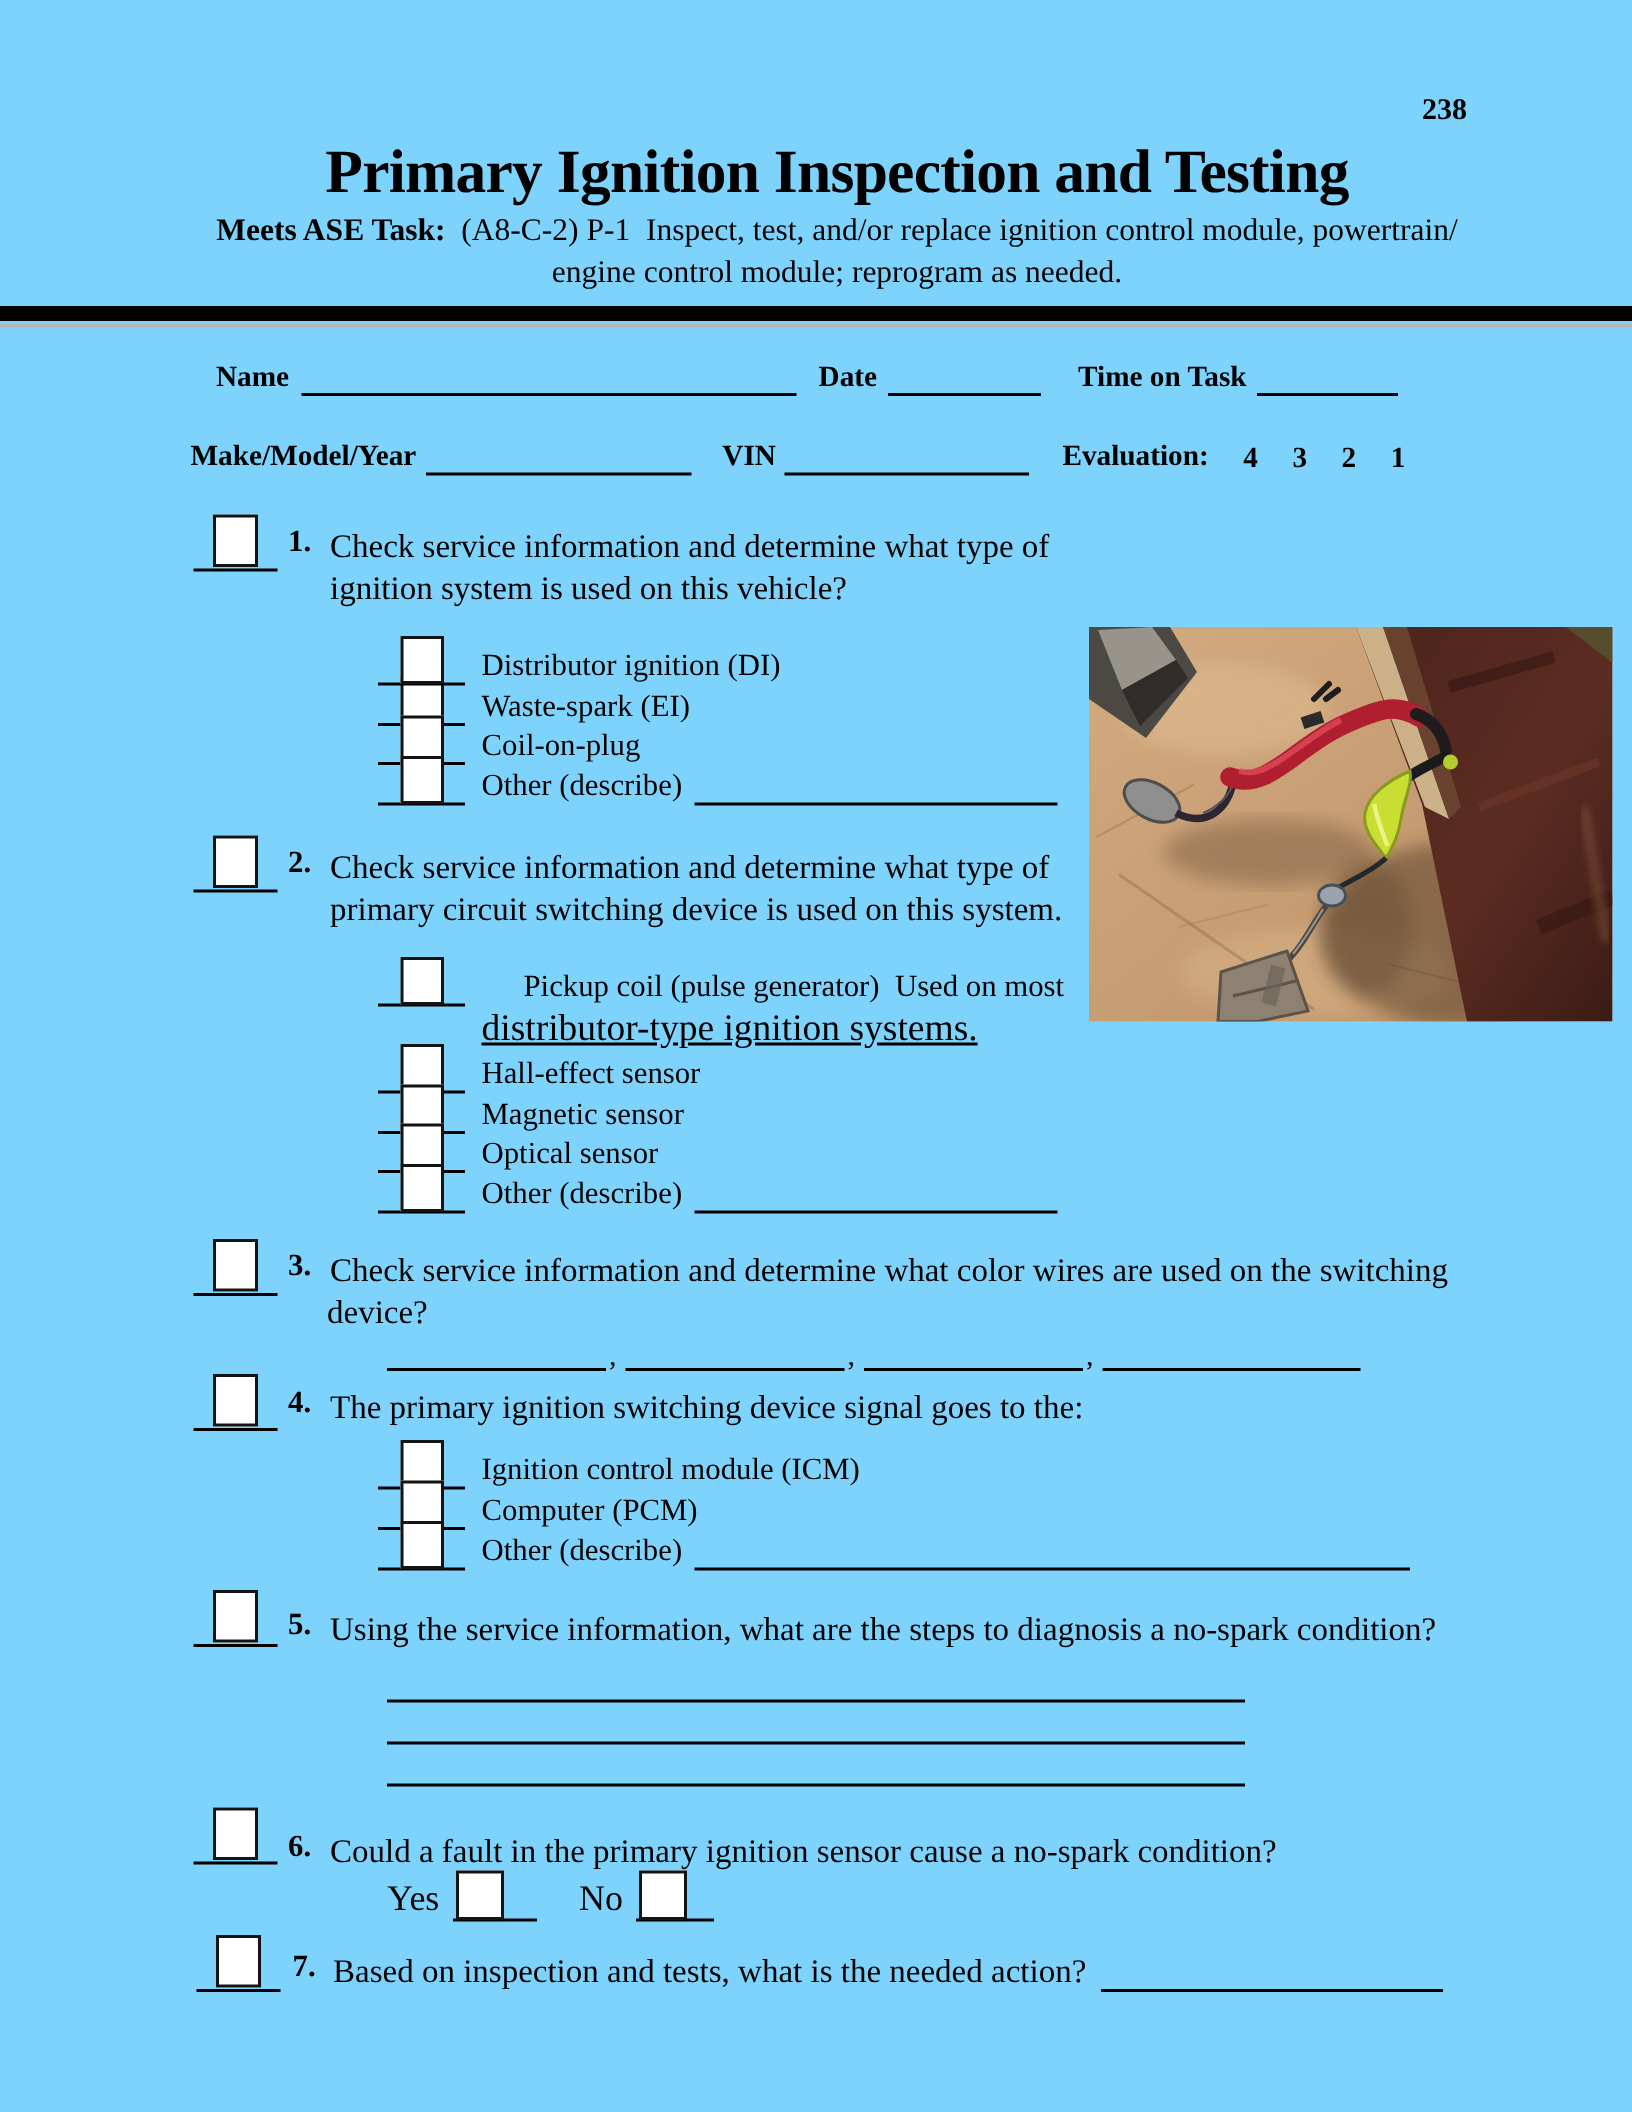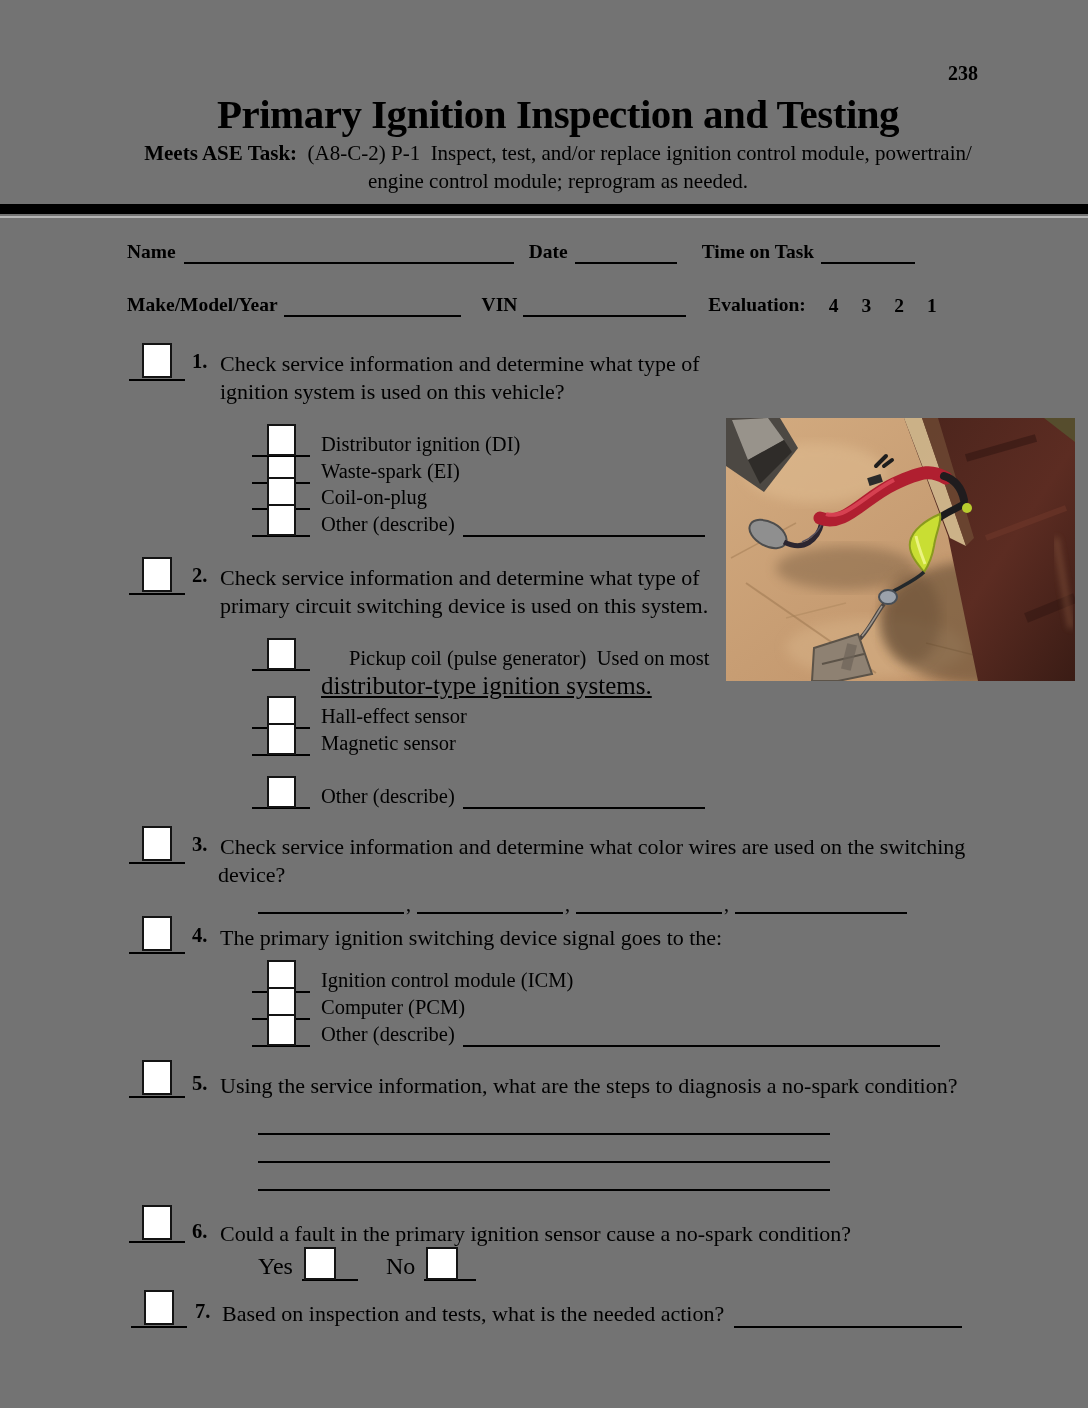--- a/index.html
+++ b/index.html
@@ -1,16 +1,16 @@
 <!DOCTYPE html>
 <html><head>
 <meta charset="utf-8">
 <style>
   html,body{margin:0;padding:0;background:#ffffff;}
-  .page{position:relative;width:1088px;height:1408px;background:#737373;
+  .page{position:relative;width:1088px;height:1408px;background:#7dd3fc;
         font-family:"Liberation Serif","DejaVu Serif",serif;color:#000;overflow:hidden;}
   .b{font-weight:bold;}
   
   .pageno{position:absolute;left:948px;top:62px;font-size:20px;font-weight:bold;}
   .title{position:absolute;left:14px;top:90px;width:1088px;text-align:center;
          font-size:41px;font-weight:bold;letter-spacing:-0.5px;}
   .sub{position:absolute;left:14px;width:1088px;text-align:center;font-size:21px;white-space:pre-wrap;}
   .rule{position:absolute;left:0;top:204px;width:1088px;height:10px;background:#000;}
   .rule2{position:absolute;left:0;top:216px;width:1088px;height:2px;background:#b5b5b5;}
   
@@ -47,21 +47,21 @@
 
 <div class="page">
 
   <div class="pageno">238</div>
   <div class="title">Primary Ignition Inspection and Testing</div>
   <div class="sub" style="top:141px;"><span class="b">Meets ASE Task:</span><span>  (A8-C-2) P-1  Inspect, test, and/or replace ignition control module, powertrain/</span></div>
   <div class="sub" style="top:169px;">engine control module; reprogram as needed.</div>
   <div class="rule"></div>
   <div class="rule2"></div>
 
-  <div class="inforow" style="left:127px;top:240px;">
+  <div class="inforow" style="left:144px;top:240px;">
     <span class="lab">Name</span>
     <span class="blank" style="width:330px;margin-left:8px;"></span>
     <span class="lab" style="margin-left:15px;">Date</span>
     <span class="blank" style="width:102px;margin-left:7px;"></span>
     <span class="lab" style="margin-left:25px;">Time on Task</span>
     <span class="blank" style="width:94px;margin-left:7px;"></span>
   </div>
 
   <div class="inforow" style="left:127px;top:293px;">
     <span class="lab">Make/Model/Year</span>
@@ -128,20 +128,26 @@
     <span class="chkline">
         <span class="box"></span>
       </span>
     <span class="lbl">Hall-effect sensor</span>
   </div>
   <div class="opt" style="left:252px;top:723px;">
     <span class="chkline">
         <span class="box"></span>
       </span>
     <span class="lbl">Magnetic sensor</span>
+  </div>
+  <div class="opt" style="left:252px;top:749px;">
+    <span class="chkline">
+        <span class="box"></span>
+      </span>
+    <span class="lbl">Optical sensor</span>
   </div>
   <div class="opt" style="left:252px;top:776px;">
     <span class="chkline">
         <span class="box"></span>
       </span>
     <span class="lbl">Other (describe)</span>
     <span class="tail" style="width:242px;"></span>
   </div>
 
   <div class="numchk" style="left:129px;top:826px;">

